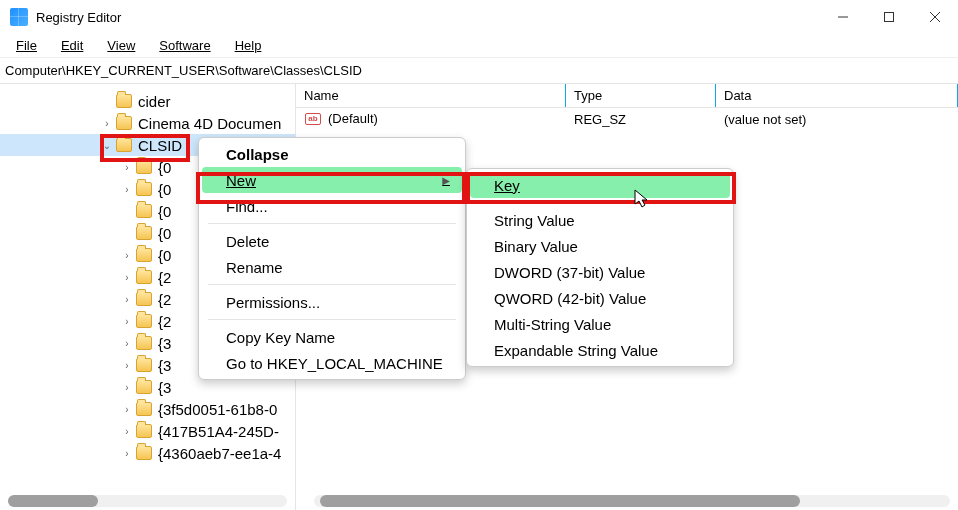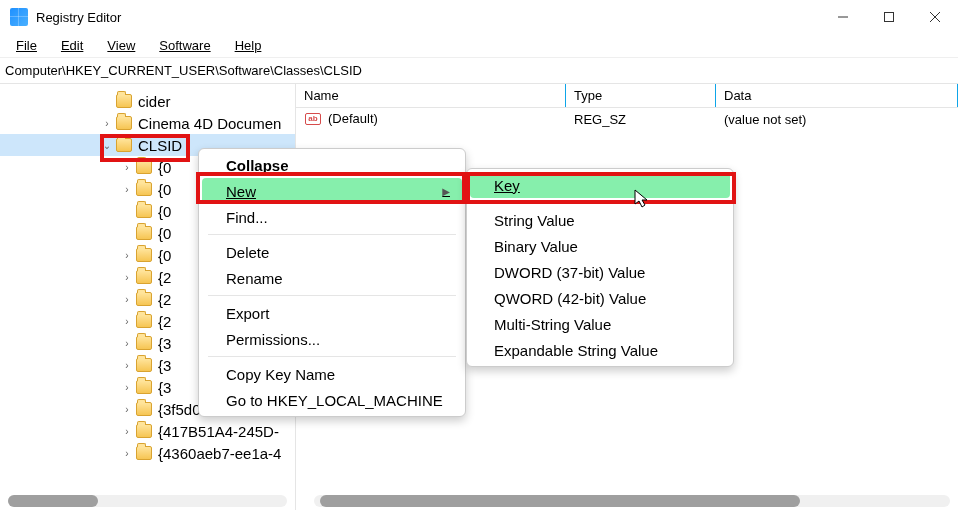--- a/index.html
+++ b/index.html
@@ -26,21 +26,21 @@
 .sel{background:#cde6fb;}
 .list{flex:1;position:relative;}
 .lhdr{display:flex;height:24px;border-bottom:1px solid #e5e5e5;}
 .lhdr>div{border-right:1px solid #0ea5e9;padding:4px 8px;font-size:13px;}
 .c1{width:270px;}.c2{width:150px;}.c3{flex:1;}
 .row{display:flex;height:22px;align-items:center;}
 .row>div{padding:0 8px;font-size:13px;}
 .valico{display:inline-flex;width:18px;height:16px;align-items:center;justify-content:center;margin-right:6px;vertical-align:middle;}
 .valico span{background:#fff;border:1px solid #d64b4b;color:#d64b4b;font-size:8px;font-weight:bold;padding:0 2px;border-radius:2px;line-height:10px;}
 .ctx{position:absolute;background:#fff;border:1px solid #ccc;box-shadow:0 4px 10px rgba(0,0,0,.2);padding:3px;border-radius:6px;}
-.ctx1{left:198px;top:148px;width:268px;}
+.ctx1{left:198px;top:137px;width:268px;}
 .citem{height:26px;display:flex;align-items:center;padding:0 12px;font-size:13px;position:relative;}
 .csep{width:12px;}
 .bold{font-weight:700;}
 .sub{margin-left:auto;color:#555;font-size:10px;}
 .hov{background:#86efac;border-radius:4px;text-decoration:underline;}
 .csephr{height:1px;background:#e5e5e5;margin:4px 6px;}
 .ctx2{left:466px;top:168px;width:268px;}
 .hl{position:absolute;border:4px solid #e11313;pointer-events:none;}
 .hl1{left:100px;top:134px;width:90px;height:28px;}
 .hl2{left:196px;top:172px;width:270px;height:32px;}
@@ -224,24 +224,20 @@
       <span class="csep"></span>
       <span class="lbl">Delete</span>
     </div>
     <div class="citem">
       <span class="csep"></span>
       <span class="lbl">Rename</span>
     </div>
     <div class="csephr"></div>
     <div class="citem">
       <span class="csep"></span>
-      <span class="lbl">Export</span>
-    </div>
-    <div class="citem">
-      <span class="csep"></span>
       <span class="lbl">Permissions...</span>
     </div>
     <div class="csephr"></div>
     <div class="citem">
       <span class="csep"></span>
       <span class="lbl">Copy Key Name</span>
     </div>
     <div class="citem">
       <span class="csep"></span>
       <span class="lbl">Go to HKEY_LOCAL_MACHINE</span>

